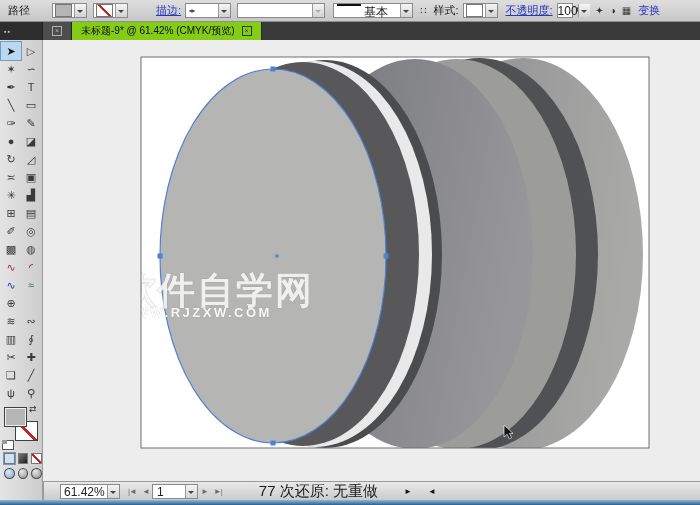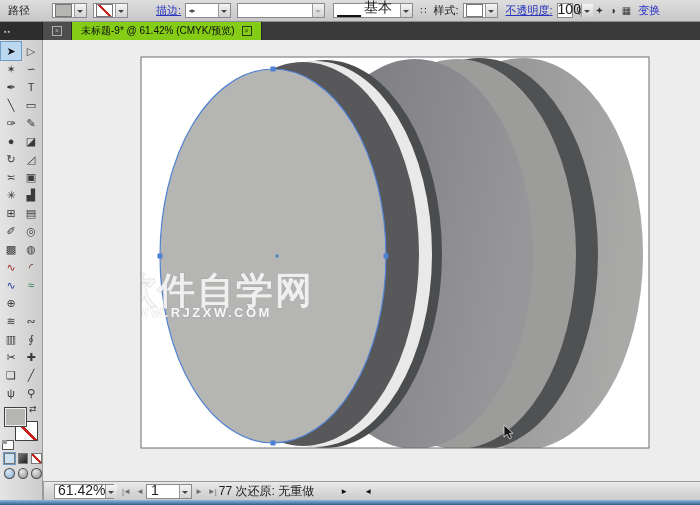--- a/index.html
+++ b/index.html
@@ -6,21 +6,21 @@
   body{width:700px;height:505px;position:relative;overflow:hidden;background:#ededed;
        font-family:"Liberation Sans","DejaVu Sans",sans-serif;-webkit-font-smoothing:antialiased}
   
   #control-bar{position:absolute;left:0;top:0;width:700px;height:22px;box-sizing:border-box;
     background:linear-gradient(#dedede,#c7c7c7);border-bottom:1px solid #8f8f8f;
     display:flex;align-items:center;font-size:11px;color:#1a1a1a;white-space:nowrap}
   .cb-label{margin:0 4px}
   .link{color:#2a35c0;text-decoration:underline;margin:0 4px;cursor:pointer}
   .link.plain{text-decoration:none}
   .box{background:#fff;border:1px solid #8a8a8a;height:15px;box-sizing:border-box;
-       display:flex;align-items:flex-end;font-size:14px}
+       display:flex;align-items:flex-start;font-size:12px}
   .dd{width:11px;align-self:stretch;background:linear-gradient(#f5f5f5,#d2d2d2);
       border-left:1px solid #999;position:relative;flex:0 0 11px}
   .dd::after{content:"";position:absolute;left:2px;top:6px;border:3px solid transparent;border-top-color:#444}
   .dd.dis::after{border-top-color:#aaa}
   .swatch{width:15px;height:11px;margin:0 2px;border:1px solid #777}
   .none-swatch{background:#fff;background-image:linear-gradient(45deg,transparent 43%,#c52222 43%,#c52222 57%,transparent 57%)}
   .spin{width:9px;height:13px;position:relative;margin-left:2px}
   .spin::before{content:"";position:absolute;left:1px;top:2px;border:3px solid transparent;border-bottom-color:#555}
   .spin::after{content:"";position:absolute;left:1px;bottom:1px;border:3px solid transparent;border-top-color:#555}
   .brush-line{width:24px;height:2px;background:#111;margin:0 3px}
@@ -64,21 +64,21 @@
   #art{position:absolute;left:0;top:0}
   .wm1{font-family:"Liberation Sans","DejaVu Sans",sans-serif;font-size:37px;font-weight:bold;
        fill:#ffffff;fill-opacity:.82;letter-spacing:2px;stroke:#8a8a8a;stroke-opacity:.38;stroke-width:.9;paint-order:stroke}
   .wm2{font-family:"Liberation Sans","DejaVu Sans",sans-serif;font-size:13px;font-weight:bold;
        fill:#ffffff;fill-opacity:.9;letter-spacing:2.5px;stroke:#8a8a8a;stroke-opacity:.42;stroke-width:.6;paint-order:stroke}
   
   #status-bar{position:absolute;left:43px;top:481px;width:657px;height:19px;box-sizing:border-box;
     background:linear-gradient(#e9e9e9,#cbcbcb);border-top:1px solid #9a9a9a;border-left:1px solid #9a9a9a;
     display:flex;align-items:center;font-size:10px;color:#222;white-space:nowrap}
   .nav-ico{font-size:8px;color:#6e6e6e;margin:0 3px;letter-spacing:-1px;cursor:pointer}
-  #status-text{font-size:12px;color:#1c1c1c}
+  #status-text{margin-left:34px;font-size:15px;color:#1c1c1c}
   .st-arrow{font-size:8px;color:#111;cursor:pointer}
   
   #window-edge{position:absolute;left:0;top:500px;width:700px;height:5px;
     background:linear-gradient(#8fb7d9,#2f5f8f)}
 </style>
 </head>
 <body>
 
 <div id="control-bar">
   <span class="cb-label" style="margin-left:8px">路径</span>
@@ -236,21 +236,21 @@
         <rect x="232.5" y="214.5" width="3" height="3" fill="#4f80d2"></rect>
       </g>
     <rect id="artboard-border" fill="none" stroke="#6f6f6f" stroke-width="1" x="98" y="17" width="508" height="391"></rect>
     <g id="cursor" transform="translate(461,385)">
       <polygon points="0,0 0,12 3.2,9.3 5.3,13.8 7.6,12.7 5.5,8.4 9,8.4" fill="#151515" stroke="#f5f5f5" stroke-width="0.7"></polygon>
     </g>
   </svg>
 </div>
 
 <div id="status-bar">
-  <span class="box" style="width:60px;margin-left:10px">
+  <span class="box" style="width:60px;margin-left:16px">
     <span style="flex:1;padding-left:3px">61.42%</span>
     <span class="dd"></span>
   </span>
   <span class="nav-ico" style="margin-left:8px">|◄</span>
   <span class="nav-ico">◄</span>
   <span class="box" style="width:46px">
     <span style="flex:1;padding-left:4px">1</span>
     <span class="dd"></span>
   </span>
   <span class="nav-ico">►</span>

